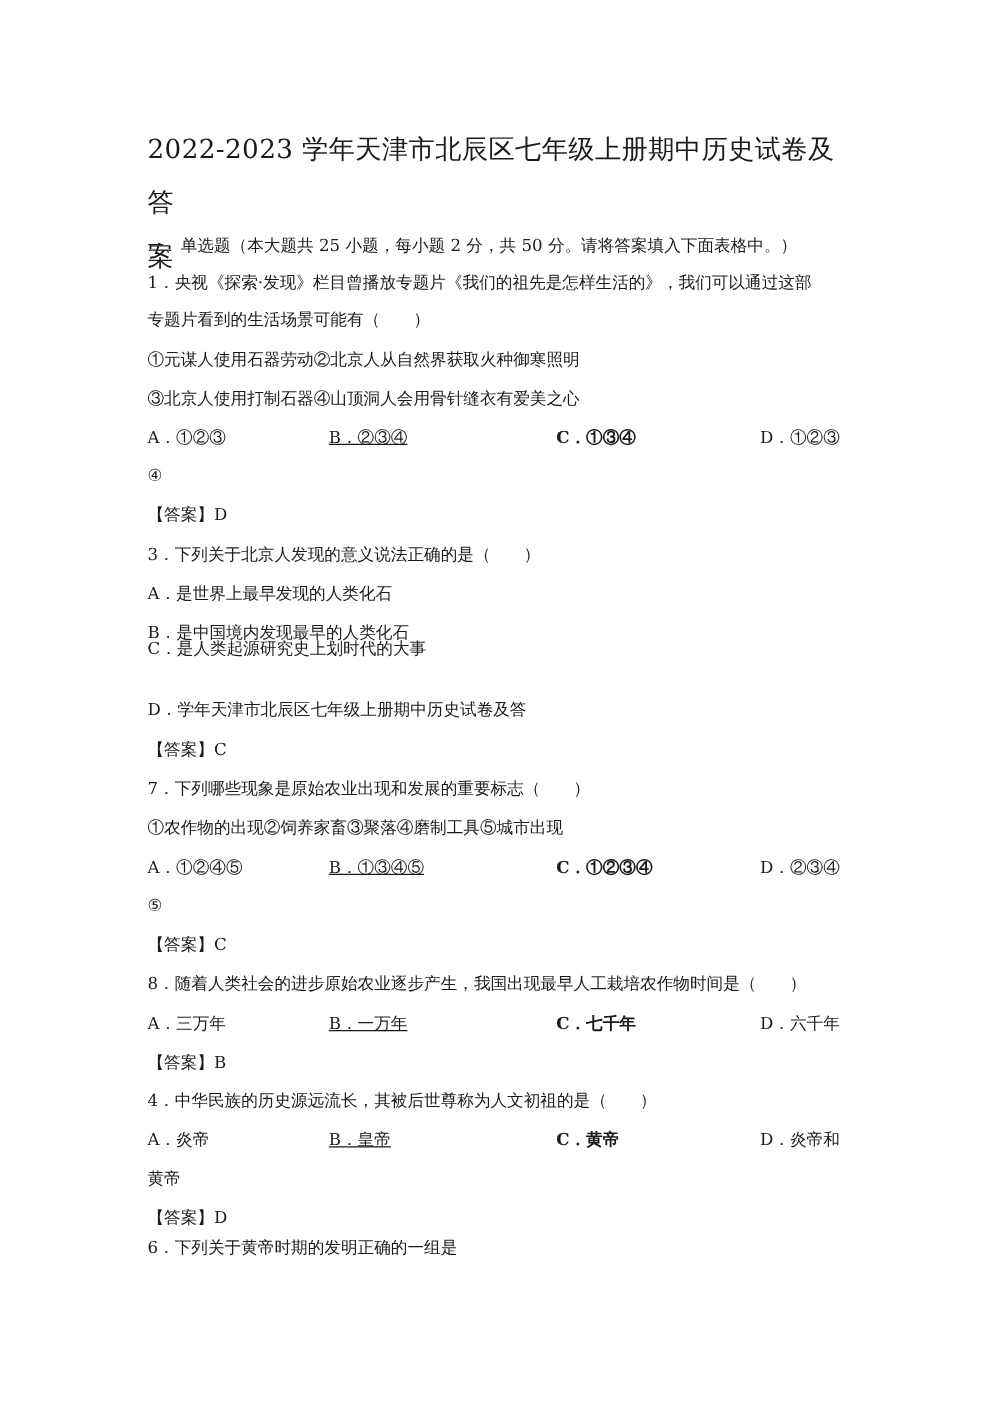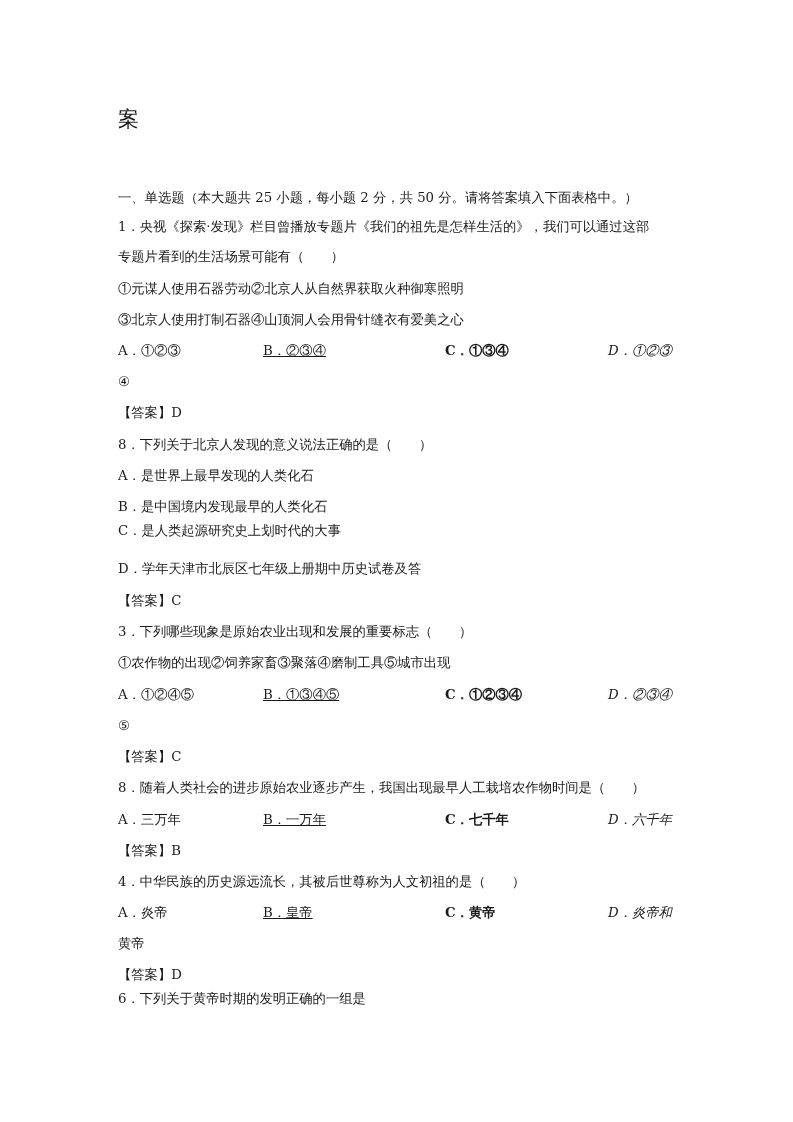--- a/index.html
+++ b/index.html
@@ -15,53 +15,54 @@
       letter-spacing: 0.3px;
     }
     .line {
       position: absolute; left: 0; white-space: nowrap;
       font-size: 13.3px; line-height: 18px;
     }
     .opt { position: absolute; white-space: nowrap; font-size: 13.3px; line-height: 18px; }
     .optA { left: 0; }
     .optB { left: 145px; text-decoration: underline; }
     .optC { left: 327px; font-weight: bold; }
-    .optD { left: 490px; font-style: italic; }
+    .optD { left: 490px; }
   </style>
 </head>
 <body>
 
 <div class="page">
   <div class="title">
+    <div>2022-2023 学年天津市北辰区七年级上册期中历史试卷及答</div>
     <div>案</div>
   </div>
 
   <div class="line" style="top:189px">一、单选题（本大题共 25 小题，每小题 2 分，共 50 分。请将答案填入下面表格中。）</div>
 
   <div class="line" style="top:218px">1．央视《探索·发现》栏目曾播放专题片《我们的祖先是怎样生活的》，我们可以通过这部</div>
   <div class="line" style="top:248px">专题片看到的生活场景可能有（　　）</div>
   <div class="line" style="top:280px">①元谋人使用石器劳动②北京人从自然界获取火种御寒照明</div>
   <div class="line" style="top:311px">③北京人使用打制石器④山顶洞人会用骨针缝衣有爱美之心</div>
   <div class="line" style="top:342px; width:560px; height:18px;">
     <span class="opt optA">A．①②③</span>
     <span class="opt optB">B．②③④</span>
     <span class="opt optC">C．①③④</span>
     <span class="opt optD">D．①②③</span>
   </div>
   <div class="line" style="top:373px">④</div>
   <div class="line" style="top:404px">【答案】D</div>
 
-  <div class="line" style="top:436px">8．下列关于北京人发现的意义说法正确的是（　　）</div>
+  <div class="line" style="top:436px">3．下列关于北京人发现的意义说法正确的是（　　）</div>
   <div class="line" style="top:467px">A．是世界上最早发现的人类化石</div>
   <div class="line" style="top:498px">B．是中国境内发现最早的人类化石</div>
-  <div class="line" style="top:522px">C．是人类起源研究史上划时代的大事</div>
+  <div class="line" style="top:511px">C．是人类起源研究史上划时代的大事</div>
   <div class="line" style="top:560px">D．学年天津市北辰区七年级上册期中历史试卷及答</div>
   <div class="line" style="top:592px">【答案】C</div>
 
-  <div class="line" style="top:623px">3．下列哪些现象是原始农业出现和发展的重要标志（　　）</div>
+  <div class="line" style="top:623px">7．下列哪些现象是原始农业出现和发展的重要标志（　　）</div>
   <div class="line" style="top:654px">①农作物的出现②饲养家畜③聚落④磨制工具⑤城市出现</div>
   <div class="line" style="top:686px; width:560px; height:18px;">
     <span class="opt optA">A．①②④⑤</span>
     <span class="opt optB">B．①③④⑤</span>
     <span class="opt optC">C．①②③④</span>
     <span class="opt optD">D．②③④</span>
   </div>
   <div class="line" style="top:717px">⑤</div>
   <div class="line" style="top:748px">【答案】C</div>
 

